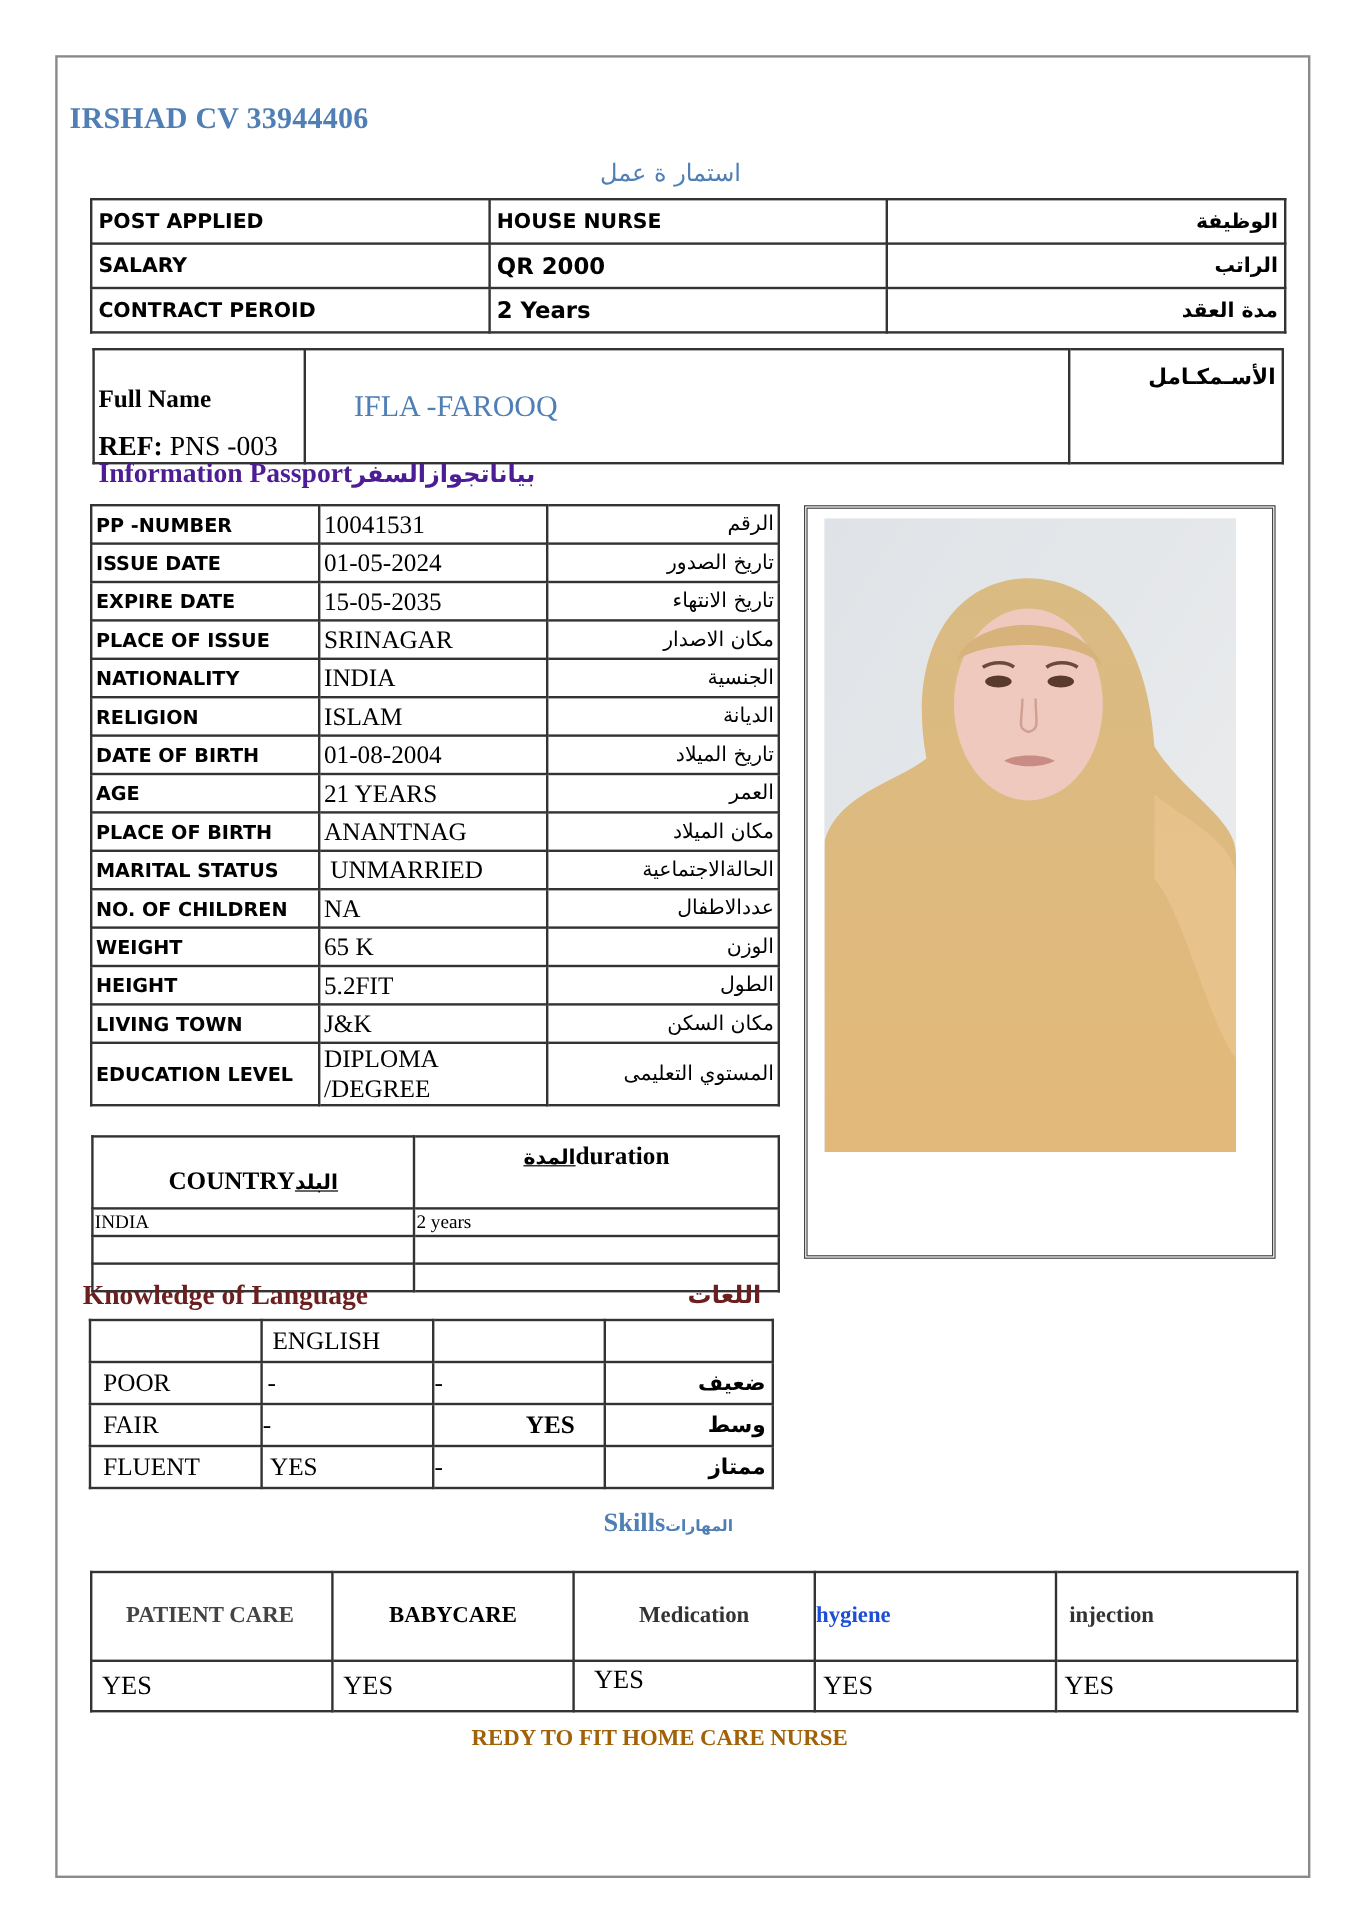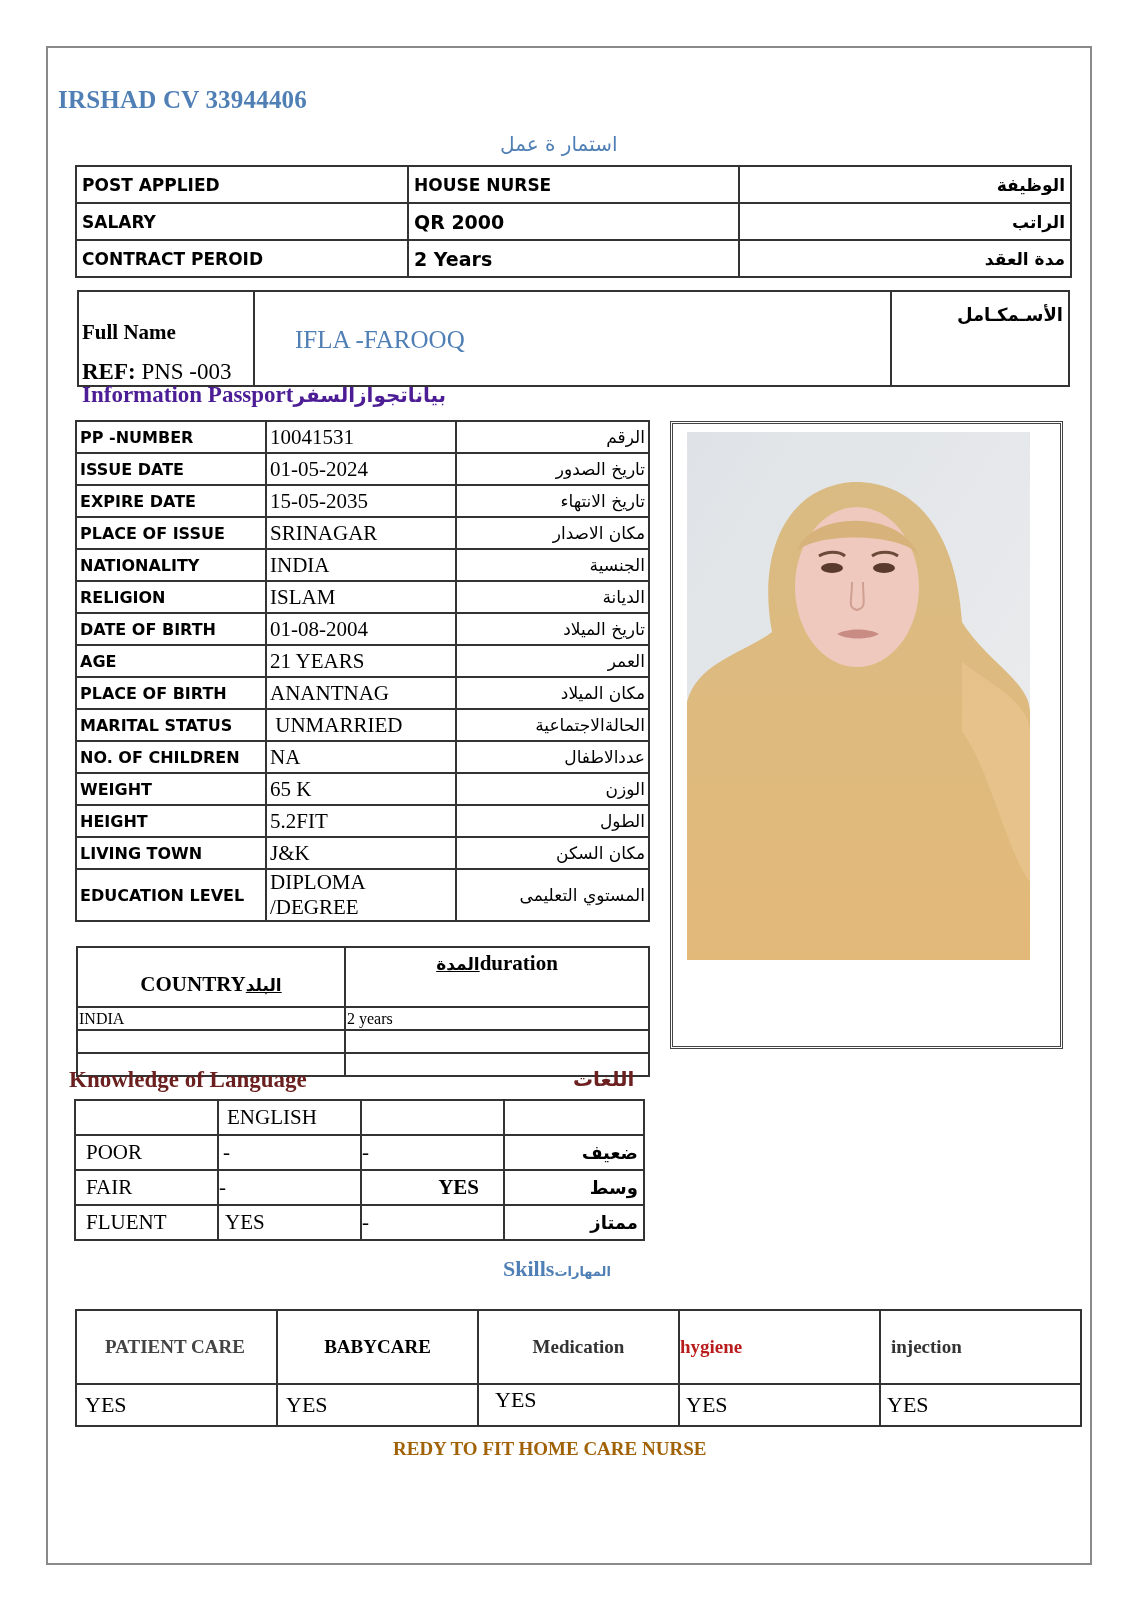--- a/index.html
+++ b/index.html
@@ -312,21 +312,21 @@
       <col style="width:201px">
       <col style="width:201px">
       <col style="width:201px">
       <col style="width:201px">
     </colgroup>
   <tbody>
       <tr class="head">
     <td style="padding-left:28px;color:#444">PATIENT CARE</td>
     <td style="text-align:center">BABYCARE</td>
     <td style="text-align:center;color:#333">Medication</td>
-    <td style="padding-left:0;color:#b91c1c">hygiene</td>
+    <td style="padding-left:0;color:#1d4ed8">hygiene</td>
     <td style="padding-left:10px;color:#333">injection</td>
   </tr>
   <tr class="vals">
     <td style="padding-left:8px">YES</td>
     <td style="padding-left:8px">YES</td>
     <td style="padding-left:16px;vertical-align:top;padding-top:2px">YES</td>
     <td style="padding-left:6px">YES</td>
     <td style="padding-left:6px">YES</td>
   </tr>
 </tbody>

